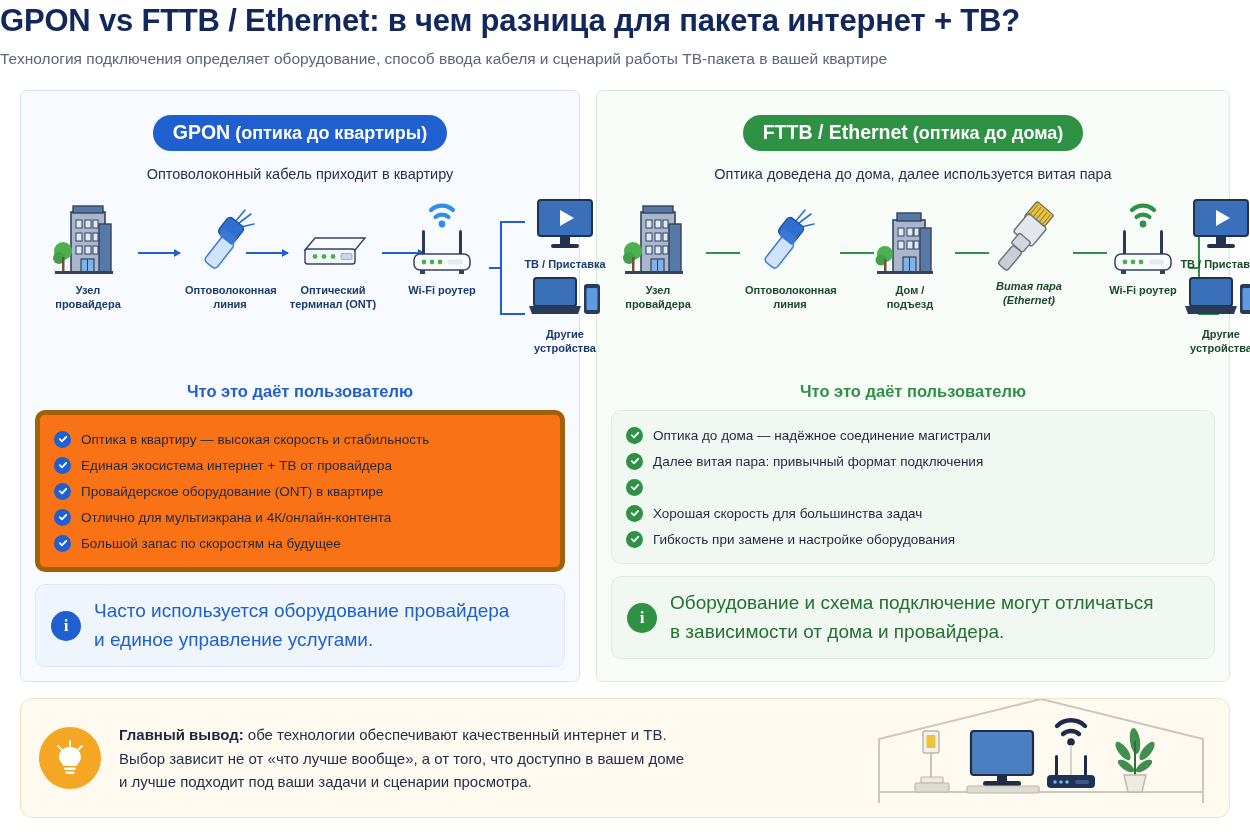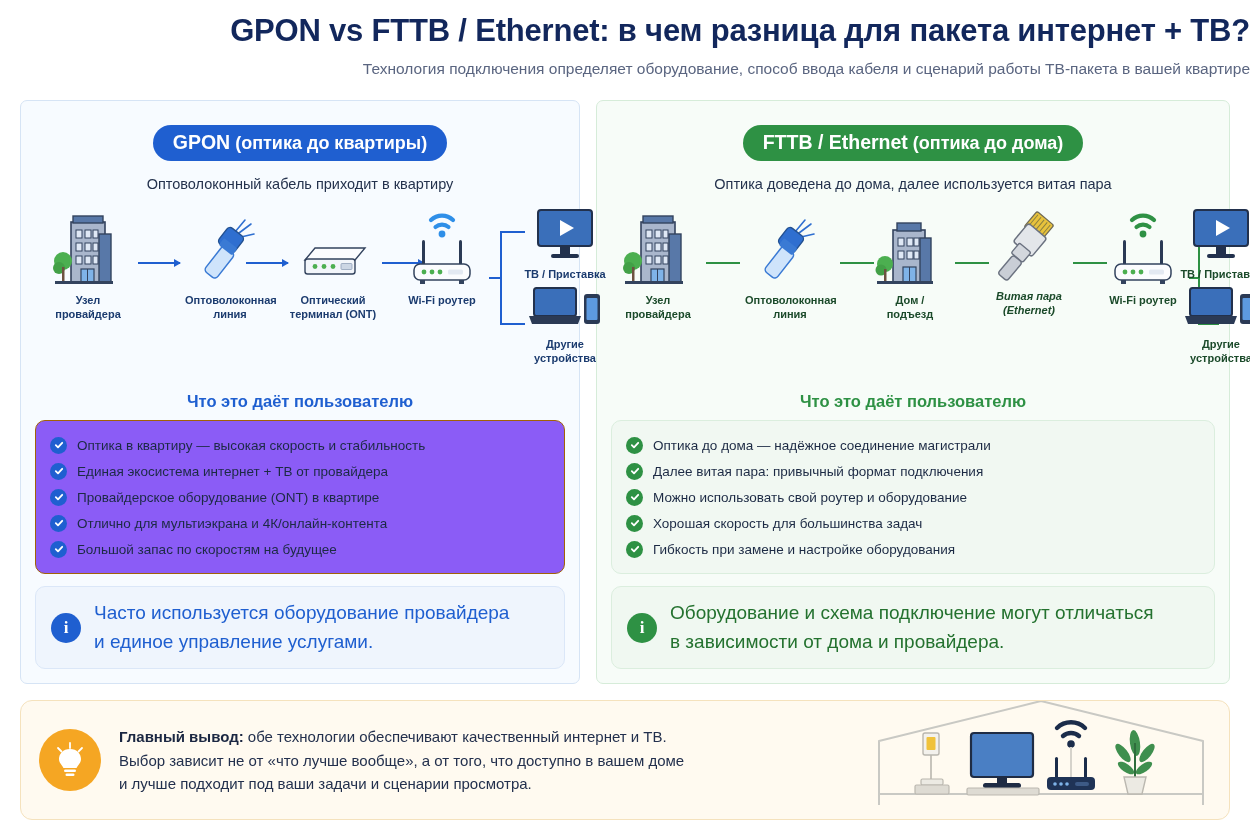--- a/index.html
+++ b/index.html
@@ -5,21 +5,21 @@
   * { box-sizing: border-box; margin: 0; padding: 0; }
   html, body {
     width: 1250px; height: 833px;
     background: #ffffff;
     font-family: "Liberation Sans", "DejaVu Sans", sans-serif;
     overflow: hidden;
   }
   .page { position: relative; width: 1250px; height: 833px; background: #ffffff; }
 
   
-  .hdr { text-align: right; padding-top: 14px; }
+  .hdr { text-align: left; padding-top: 4px; }
   .hdr h1 {
     font-size: 31px; font-weight: 700; color: #12275c;
     letter-spacing: -0.2px; line-height: 1.12;
   }
   .hdr .sub {
     margin-top: 11px; font-size: 15.5px; color: #5a6580; font-weight: 400;
   }
 
   
   .cols { display: flex; gap: 16px; padding: 22px 20px 0 20px; align-items: stretch; }
@@ -65,21 +65,21 @@
   .brace { position: absolute; }
 
   
   .sect-title {
     text-align: center; font-size: 16.5px; font-weight: 700; margin-top: 8px;
   }
   .sect-title.blue  { color: #1f5fd0; }
   .sect-title.green { color: #2e9144; }
 
   .blist { margin-top: 9px; border-radius: 10px; padding: 11px 14px 11px 14px; }
-  .blist.blue  { background: #8b5cf6; border: 1px solid #a16207; }
+  .blist.blue  { background: #f97316; border: 5px solid #a16207; }
   .blist.green { background: #f1f8f2; border: 1px solid #dbeede; }
   .bitem { display: flex; align-items: center; gap: 10px; padding: 4.5px 0; }
   .bitem .txt { font-size: 13.5px; color: #1c2a44; }
   .chk {
     flex: 0 0 auto; width: 17px; height: 17px; border-radius: 50%;
     display: flex; align-items: center; justify-content: center;
   }
   .chk.blue  { background: #1f5fd0; }
   .chk.green { background: #2e9144; }
 
@@ -484,21 +484,20 @@
               </svg>
           </span>
           <span class="txt">Далее витая пара: привычный формат подключения</span>
         </div>
         <div class="bitem">
           <span class="chk green">
             <svg width="10" height="10" viewBox="0 0 10 10">
                 <path d="M1.8 5.2 L4 7.4 L8.2 2.8" fill="none" stroke="#fff" stroke-width="1.8" stroke-linecap="round" stroke-linejoin="round"></path>
               </svg>
           </span>
-          <span class="txt">Можно использовать свой роутер и оборудование</span>
         </div>
         <div class="bitem">
           <span class="chk green">
             <svg width="10" height="10" viewBox="0 0 10 10">
                 <path d="M1.8 5.2 L4 7.4 L8.2 2.8" fill="none" stroke="#fff" stroke-width="1.8" stroke-linecap="round" stroke-linejoin="round"></path>
               </svg>
           </span>
           <span class="txt">Хорошая скорость для большинства задач</span>
         </div>
         <div class="bitem">

